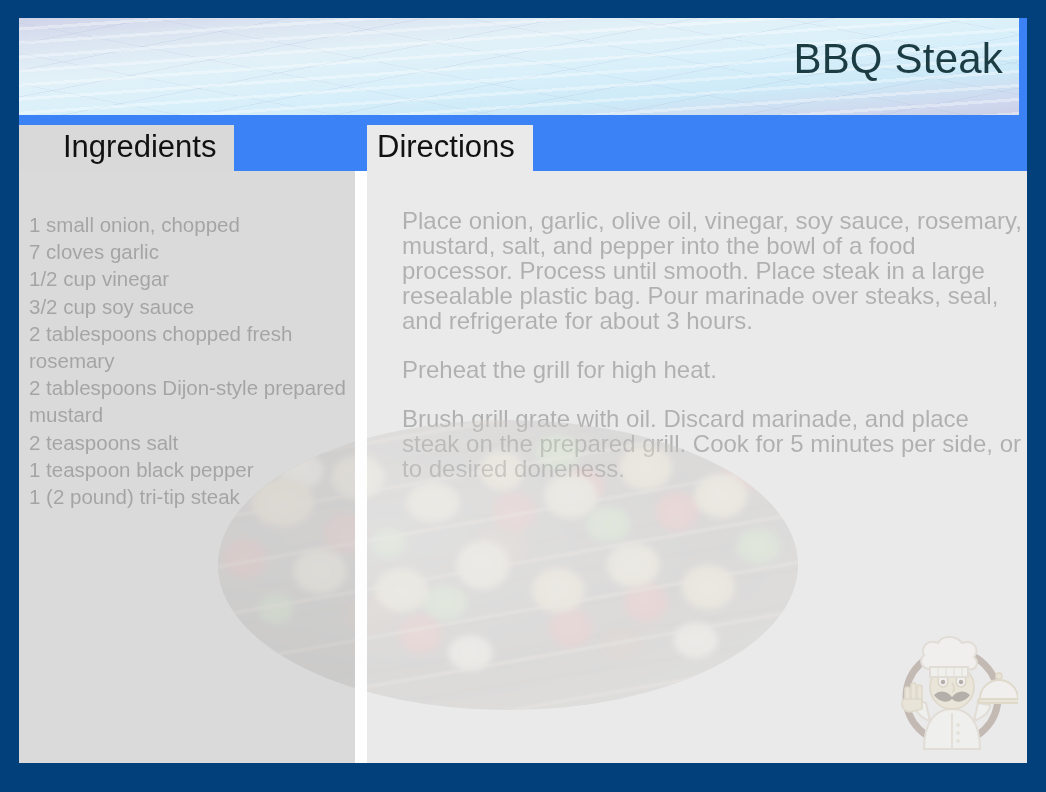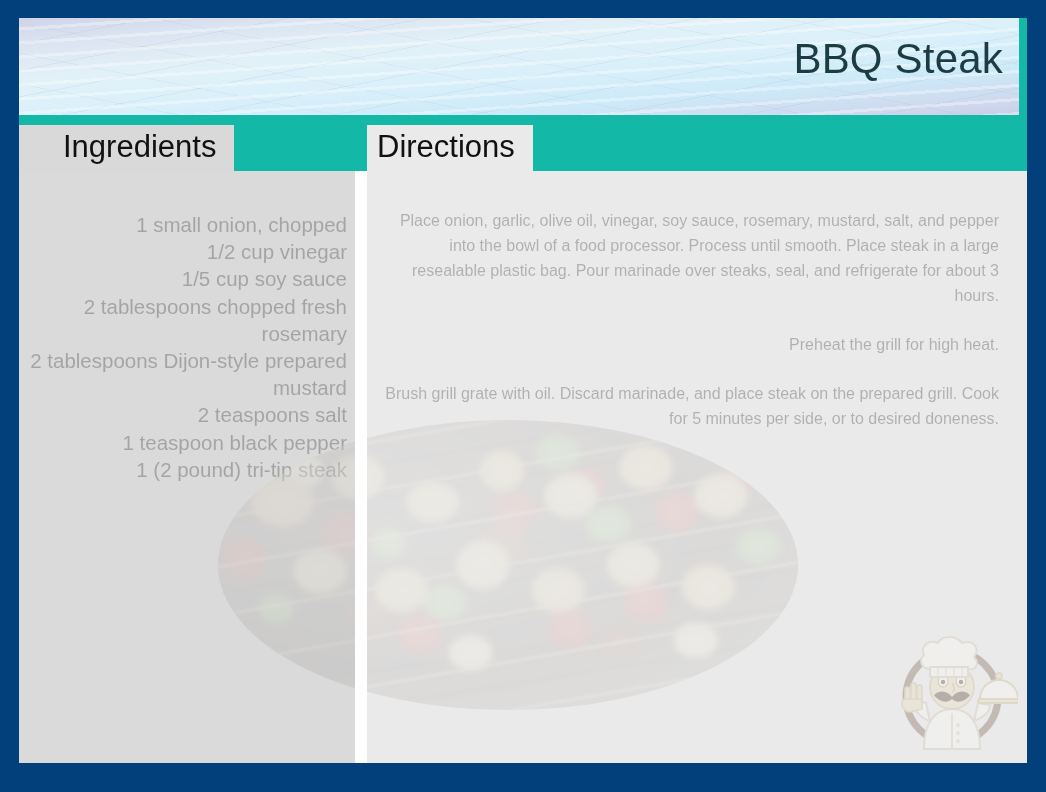--- a/index.html
+++ b/index.html
@@ -120,24 +120,24 @@
     list-style: none;
     font-size: 20.5px;
     line-height: 27.2px;
     color: #1a1a1a;
     z-index: 2;
   }
 
   
   #directions-text {
     position: absolute;
-    left: 7px;
+    left: 35px;
     top: 37px;
     width: 625px;
-    font-size: 16px;
+    font-size: 24px;
     line-height: 25px;
     color: #1a1a1a;
     z-index: 2;
   }
   #directions-text p { margin: 0 0 24px 0; }
   #directions-text p:last-child { margin-bottom: 0; }
 
   
   #food-photo {
     position: absolute;
@@ -253,49 +253,50 @@
     position: absolute;
     right: 9px;
     bottom: 6px;
     width: 132px;
     height: 132px;
     z-index: 8;
     opacity: 0.33;
   }
   #chef-logo svg { width: 100%; height: 100%; display: block; }
 
-  .text-layer { position: relative; z-index: 7; text-align: right; }
+  .text-layer { position: relative; z-index: 7; }
 </style>
 </head>
 <body>
 
 <div id="slide" style="background: rgb(2, 64, 124);">
-  <div id="page" style="background: #14b8a6;">
+  <div id="page" style="background: #3b82f6;">
 
     <div id="header"></div>
     <div id="slide-title" style="color: rgb(27, 60, 66);">BBQ Steak</div>
 
     <div id="food-photo">
       <div class="grill"></div>
       <div class="chunks"></div>
       <div class="skewers"></div>
       <div class="wash"></div>
     </div>
 
     <div id="veil-left"></div>
     <div id="veil-right"></div>
     <div id="gutter-stripe"></div>
 
     <div class="panel" id="ingredients-panel">
       <div class="panel-body"></div>
       <div class="panel-heading">Ingredients</div>
       <ul id="ingredient-list" class="text-layer">
           <li>1 small onion, chopped</li>
+          <li>7 cloves garlic</li>
           <li>1/2 cup vinegar</li>
-          <li>1/5 cup soy sauce</li>
+          <li>3/2 cup soy sauce</li>
           <li>2 tablespoons chopped fresh rosemary</li>
           <li>2 tablespoons Dijon-style prepared mustard</li>
           <li>2 teaspoons salt</li>
           <li>1 teaspoon black pepper</li>
           <li>1 (2 pound) tri-tip steak</li>
         </ul>
     </div>
 
     <div class="panel" id="directions-panel">
       <div class="panel-body"></div>

